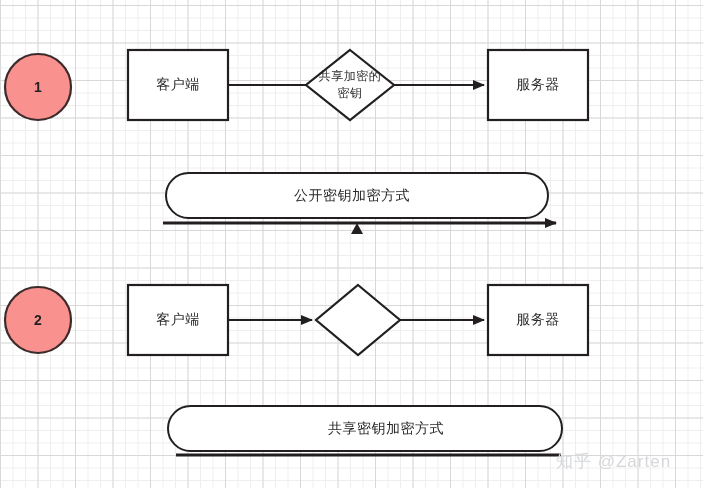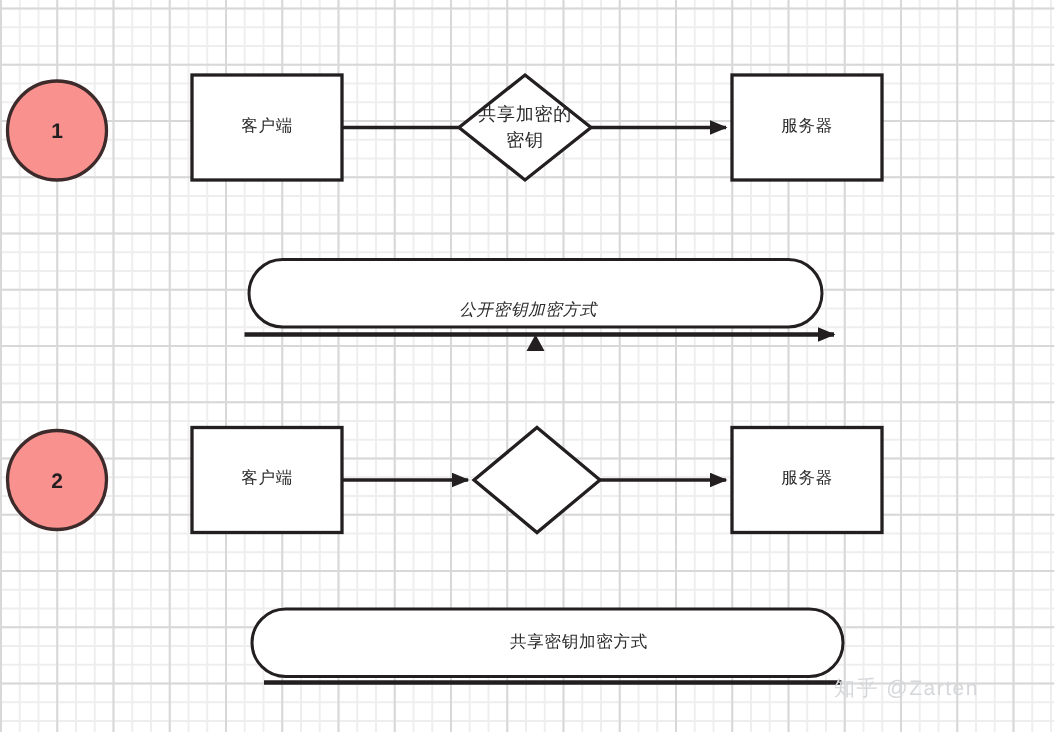--- a/index.html
+++ b/index.html
@@ -31,38 +31,38 @@
   .svg-layer {
     position: absolute;
     left: 0;
     top: 0;
     width: 703px;
     height: 488px;
   }
   .lbl {
     position: absolute;
     color: #2b2b2b;
-    font-size: 11px;
+    font-size: 14px;
     line-height: 17px;
     text-align: center;
     white-space: pre;
     letter-spacing: 0.5px;
   }
   .step-num {
     position: absolute;
     color: #231f20;
     font-size: 14px;
     font-weight: bold;
     text-align: center;
     width: 20px;
   }
   .watermark {
     position: absolute;
     color: #d5d7da;
-    font-size: 14px;
+    font-size: 17px;
     letter-spacing: 1px;
     white-space: pre;
     text-align: center;
   }
 </style>
 </head>
 <body>
 
 <div id="canvas">
 
@@ -110,21 +110,21 @@
 
   <div class="step-num" style="left:28px; top:79px;">1</div>
 
   <div class="lbl" style="left:128px; top:76px; width:100px;">客户端</div>
 
   <div class="lbl" style="left:290px; top:85px; width:120px; font-size:12px;">密钥</div>
   <div class="lbl" style="left:290px; top:68px; width:120px; font-size:12px;">共享加密的</div>
 
   <div class="lbl" style="left:488px; top:76px; width:100px;">服务器</div>
 
-  <div class="lbl" style="left:166px; top:199px; width:372px;font-style:italic;">公开密钥加密方式</div>
+  <div class="lbl" style="left:166px; top:187px; width:372px;">公开密钥加密方式</div>
 
   <div class="step-num" style="left:28px; top:312px;">2</div>
 
   <div class="lbl" style="left:128px; top:311px; width:100px;">客户端</div>
 
 
   <div class="lbl" style="left:488px; top:311px; width:100px;">服务器</div>
 
   <div class="lbl" style="left:168px; top:420px; width:436px;">共享密钥加密方式</div>
 

